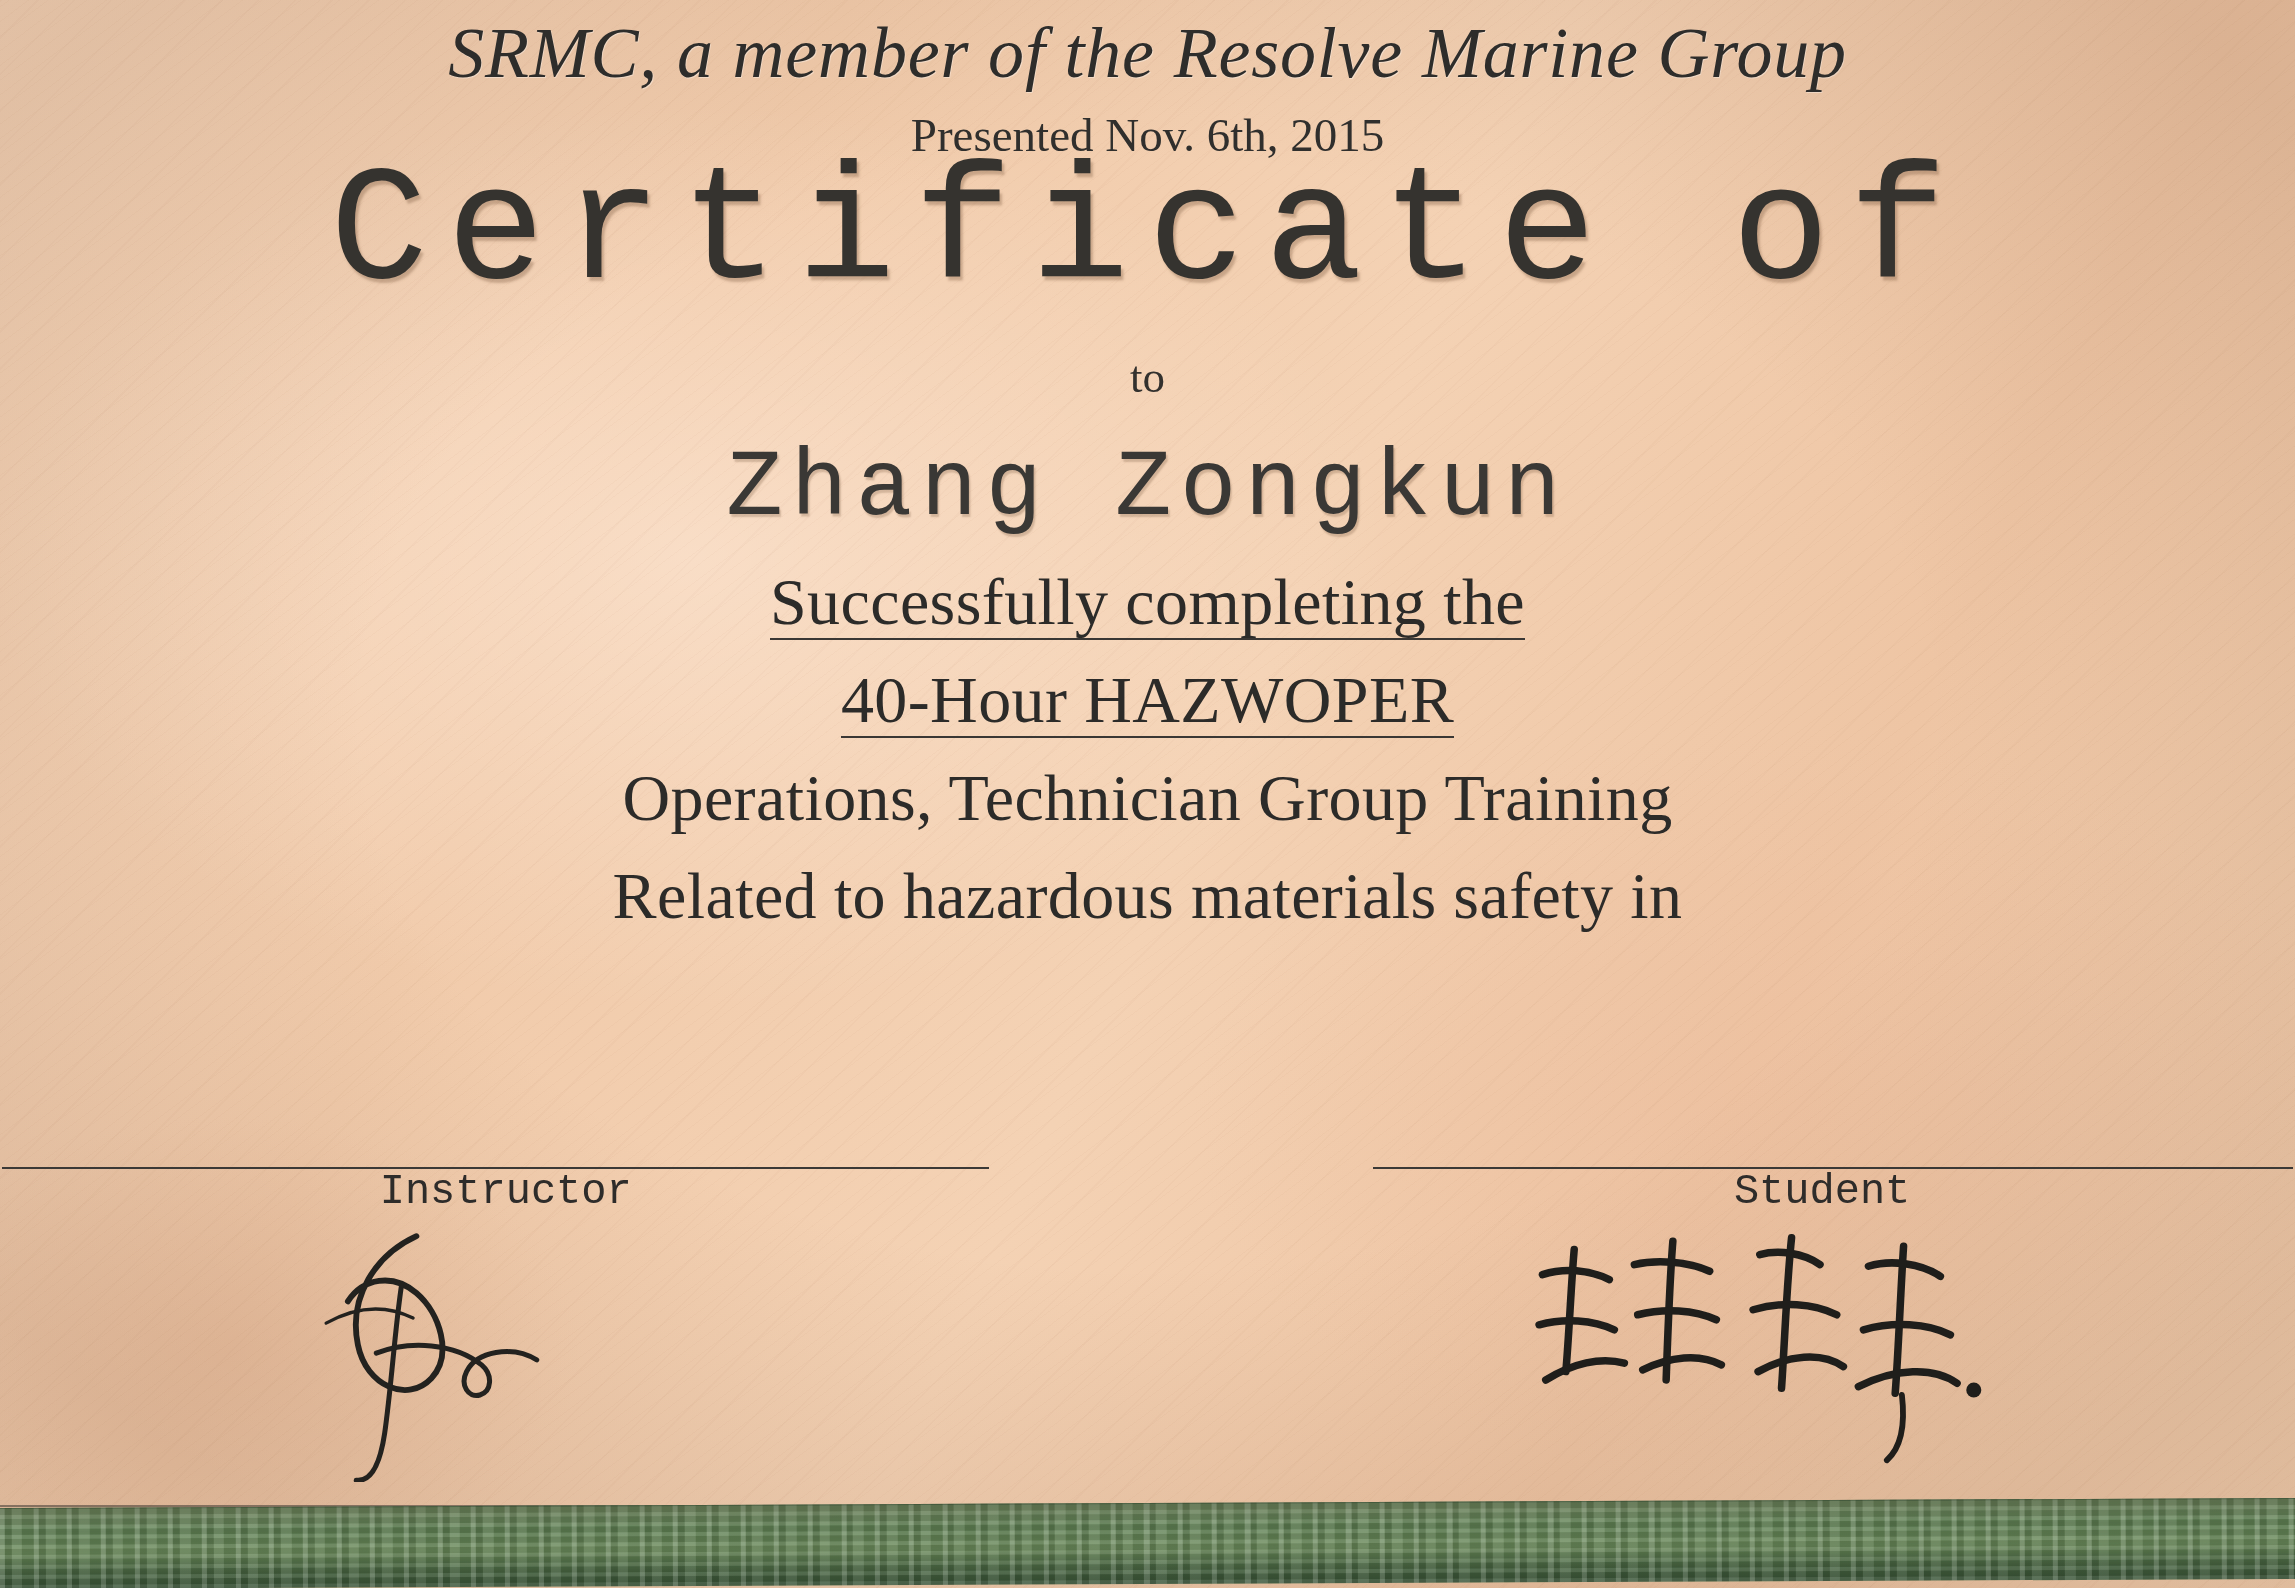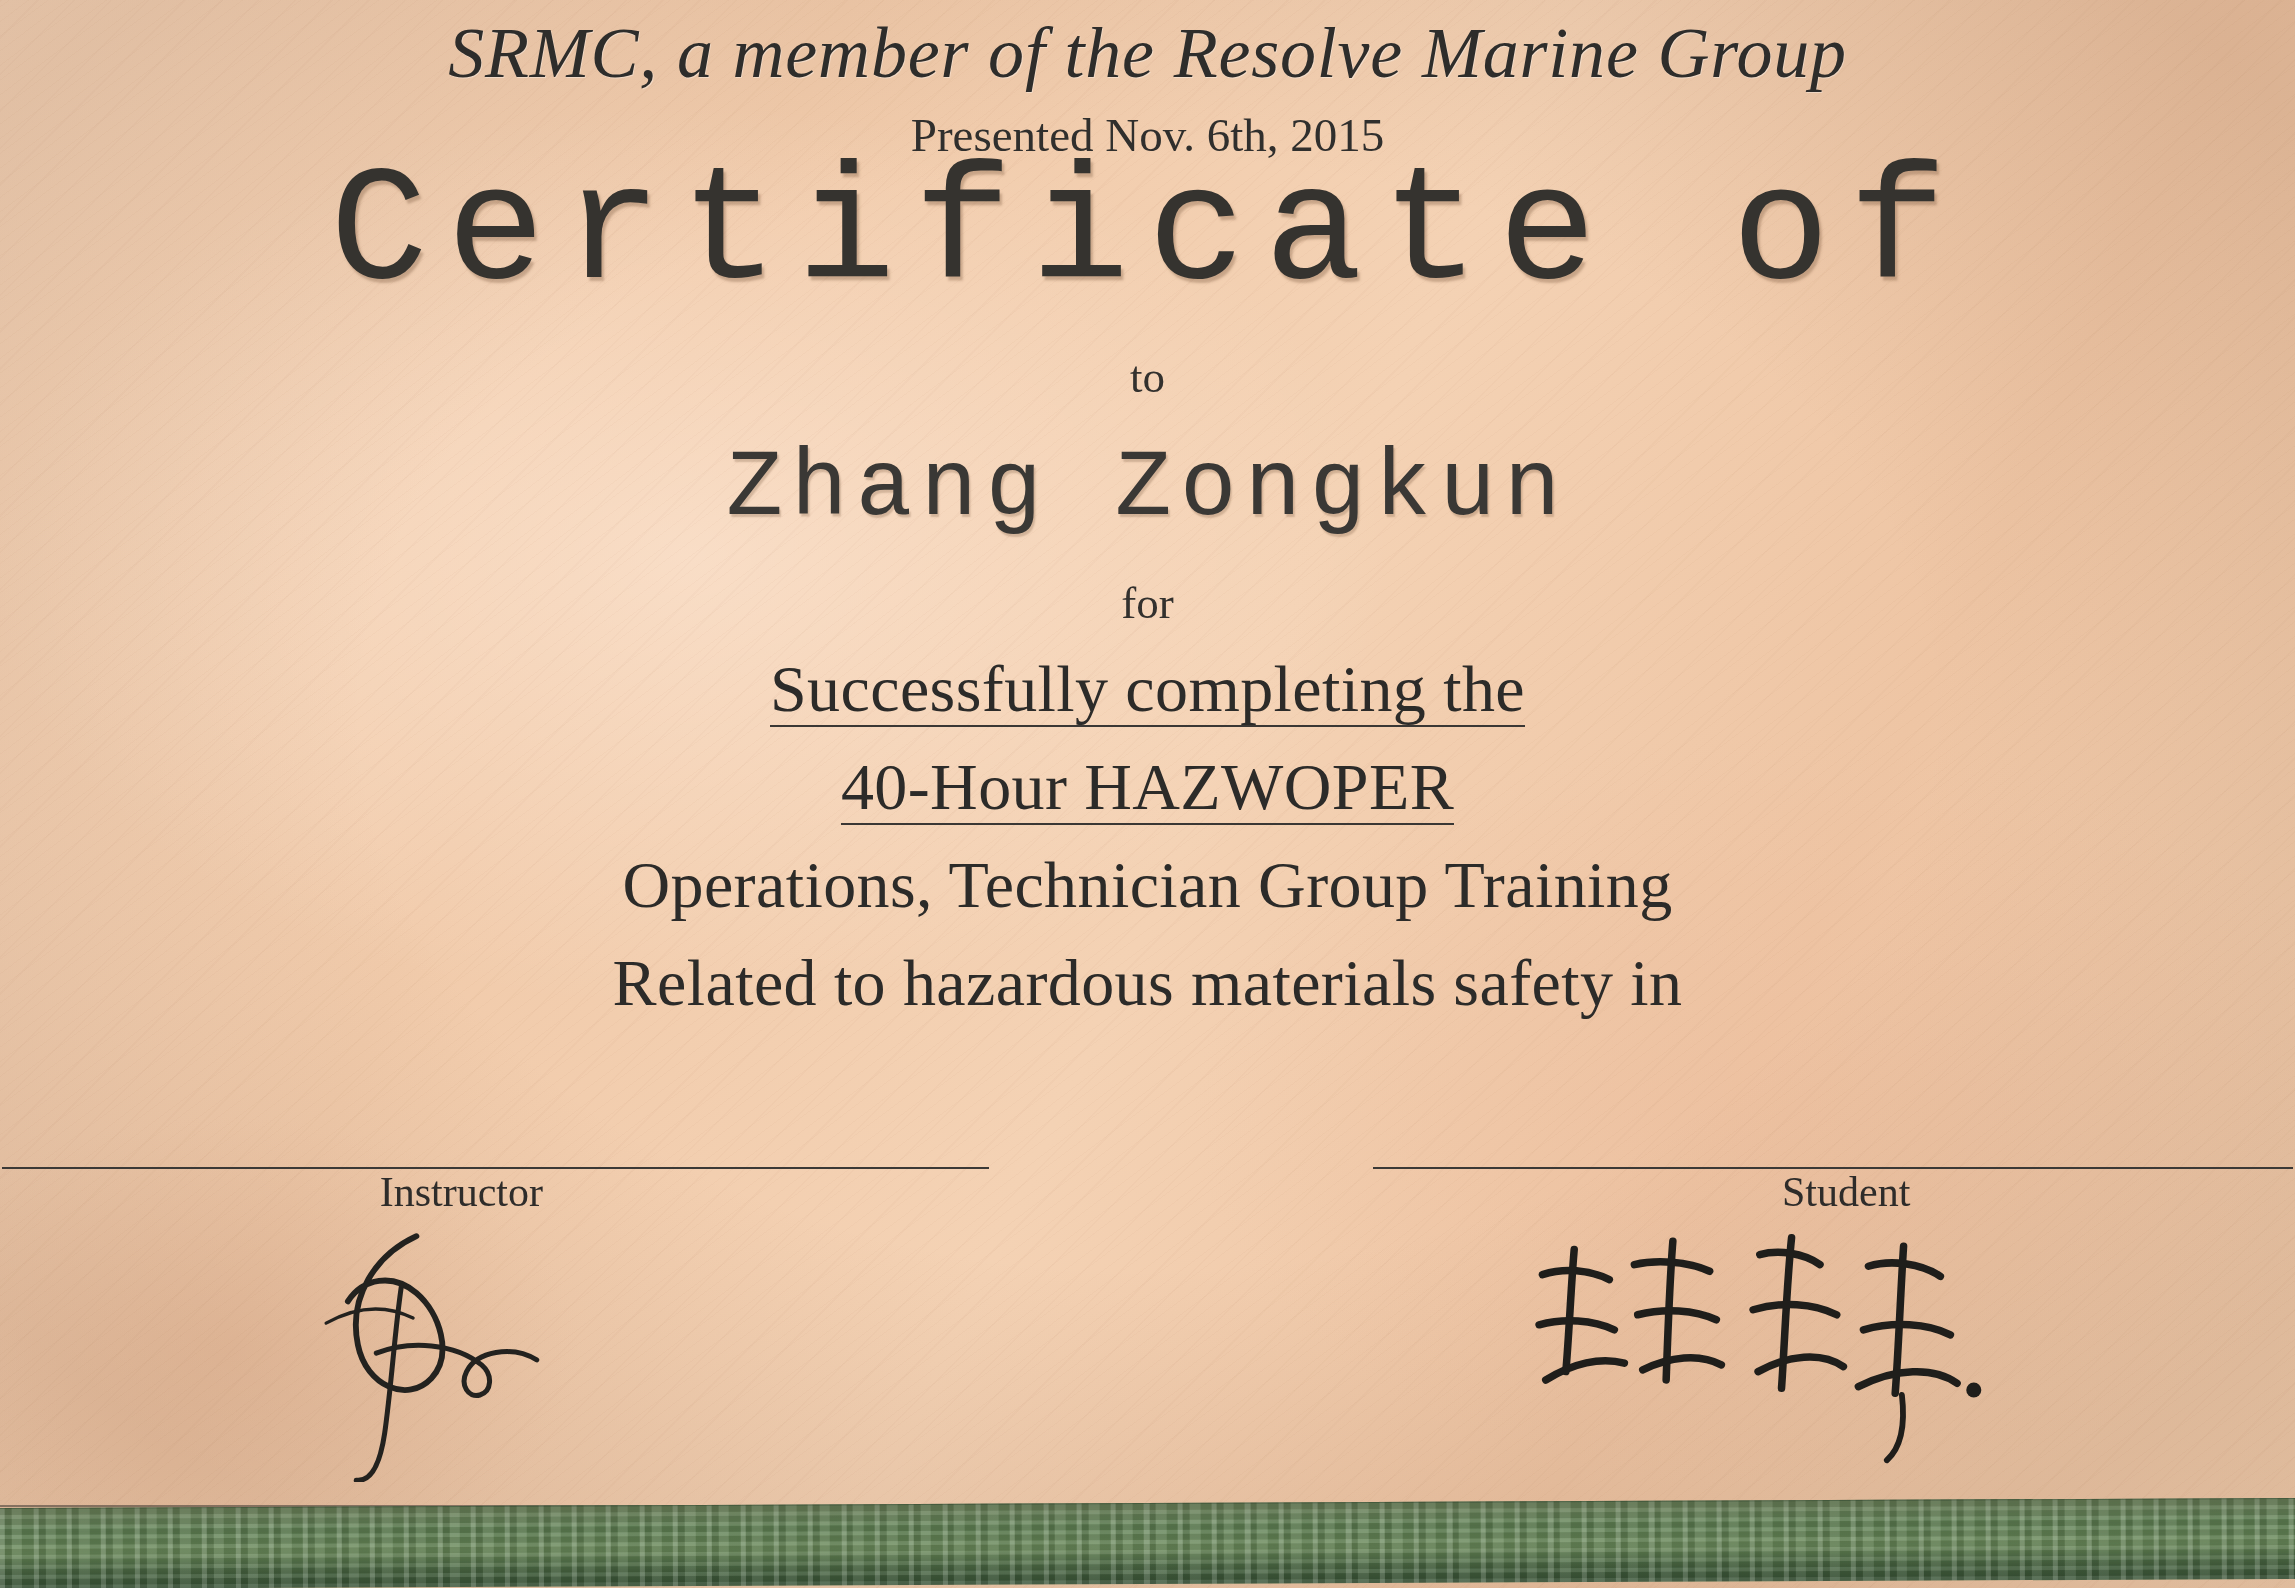--- a/index.html
+++ b/index.html
@@ -138,21 +138,21 @@
     bottom: 62px;
     height: 2.5px;
     background: #3b3936;
   }
   .sig-block.left .sig-rule { left: 0; width: 987px; }
   .sig-block.right .sig-rule { right: 0; width: 920px; }
 
   .sig-label {
     position: absolute;
     bottom: 15px;
-    font-family: Liberation Serif, serif;
+    font-family: Liberation Mono, monospace;
     font-size: 42px;
     color: #2e2c2a;
   }
   .sig-block.left .sig-label { left: 378px; }
   .sig-block.right .sig-label { right: 383px; }
 
   .ink {
     position: absolute;
     pointer-events: none;
   }
@@ -209,21 +209,20 @@
     <div class="org-line">SRMC, a member of the Resolve Marine Group</div>
 
     <div class="presented-line">Presented Nov. 6th, 2015</div>
 
     <div class="title">Certificate of</div>
 
     <div class="small-word">to</div>
 
     <div class="recipient">Zhang Zongkun</div>
 
-    <div class="for-word">for</div>
 
     <div class="body-line underline">
       <span>Successfully completing the</span>
     </div>
     <div class="body-line underline">
       <span>40-Hour HAZWOPER</span>
     </div>
     <div class="body-line">
       <span>Operations, Technician Group Training</span>
     </div>

